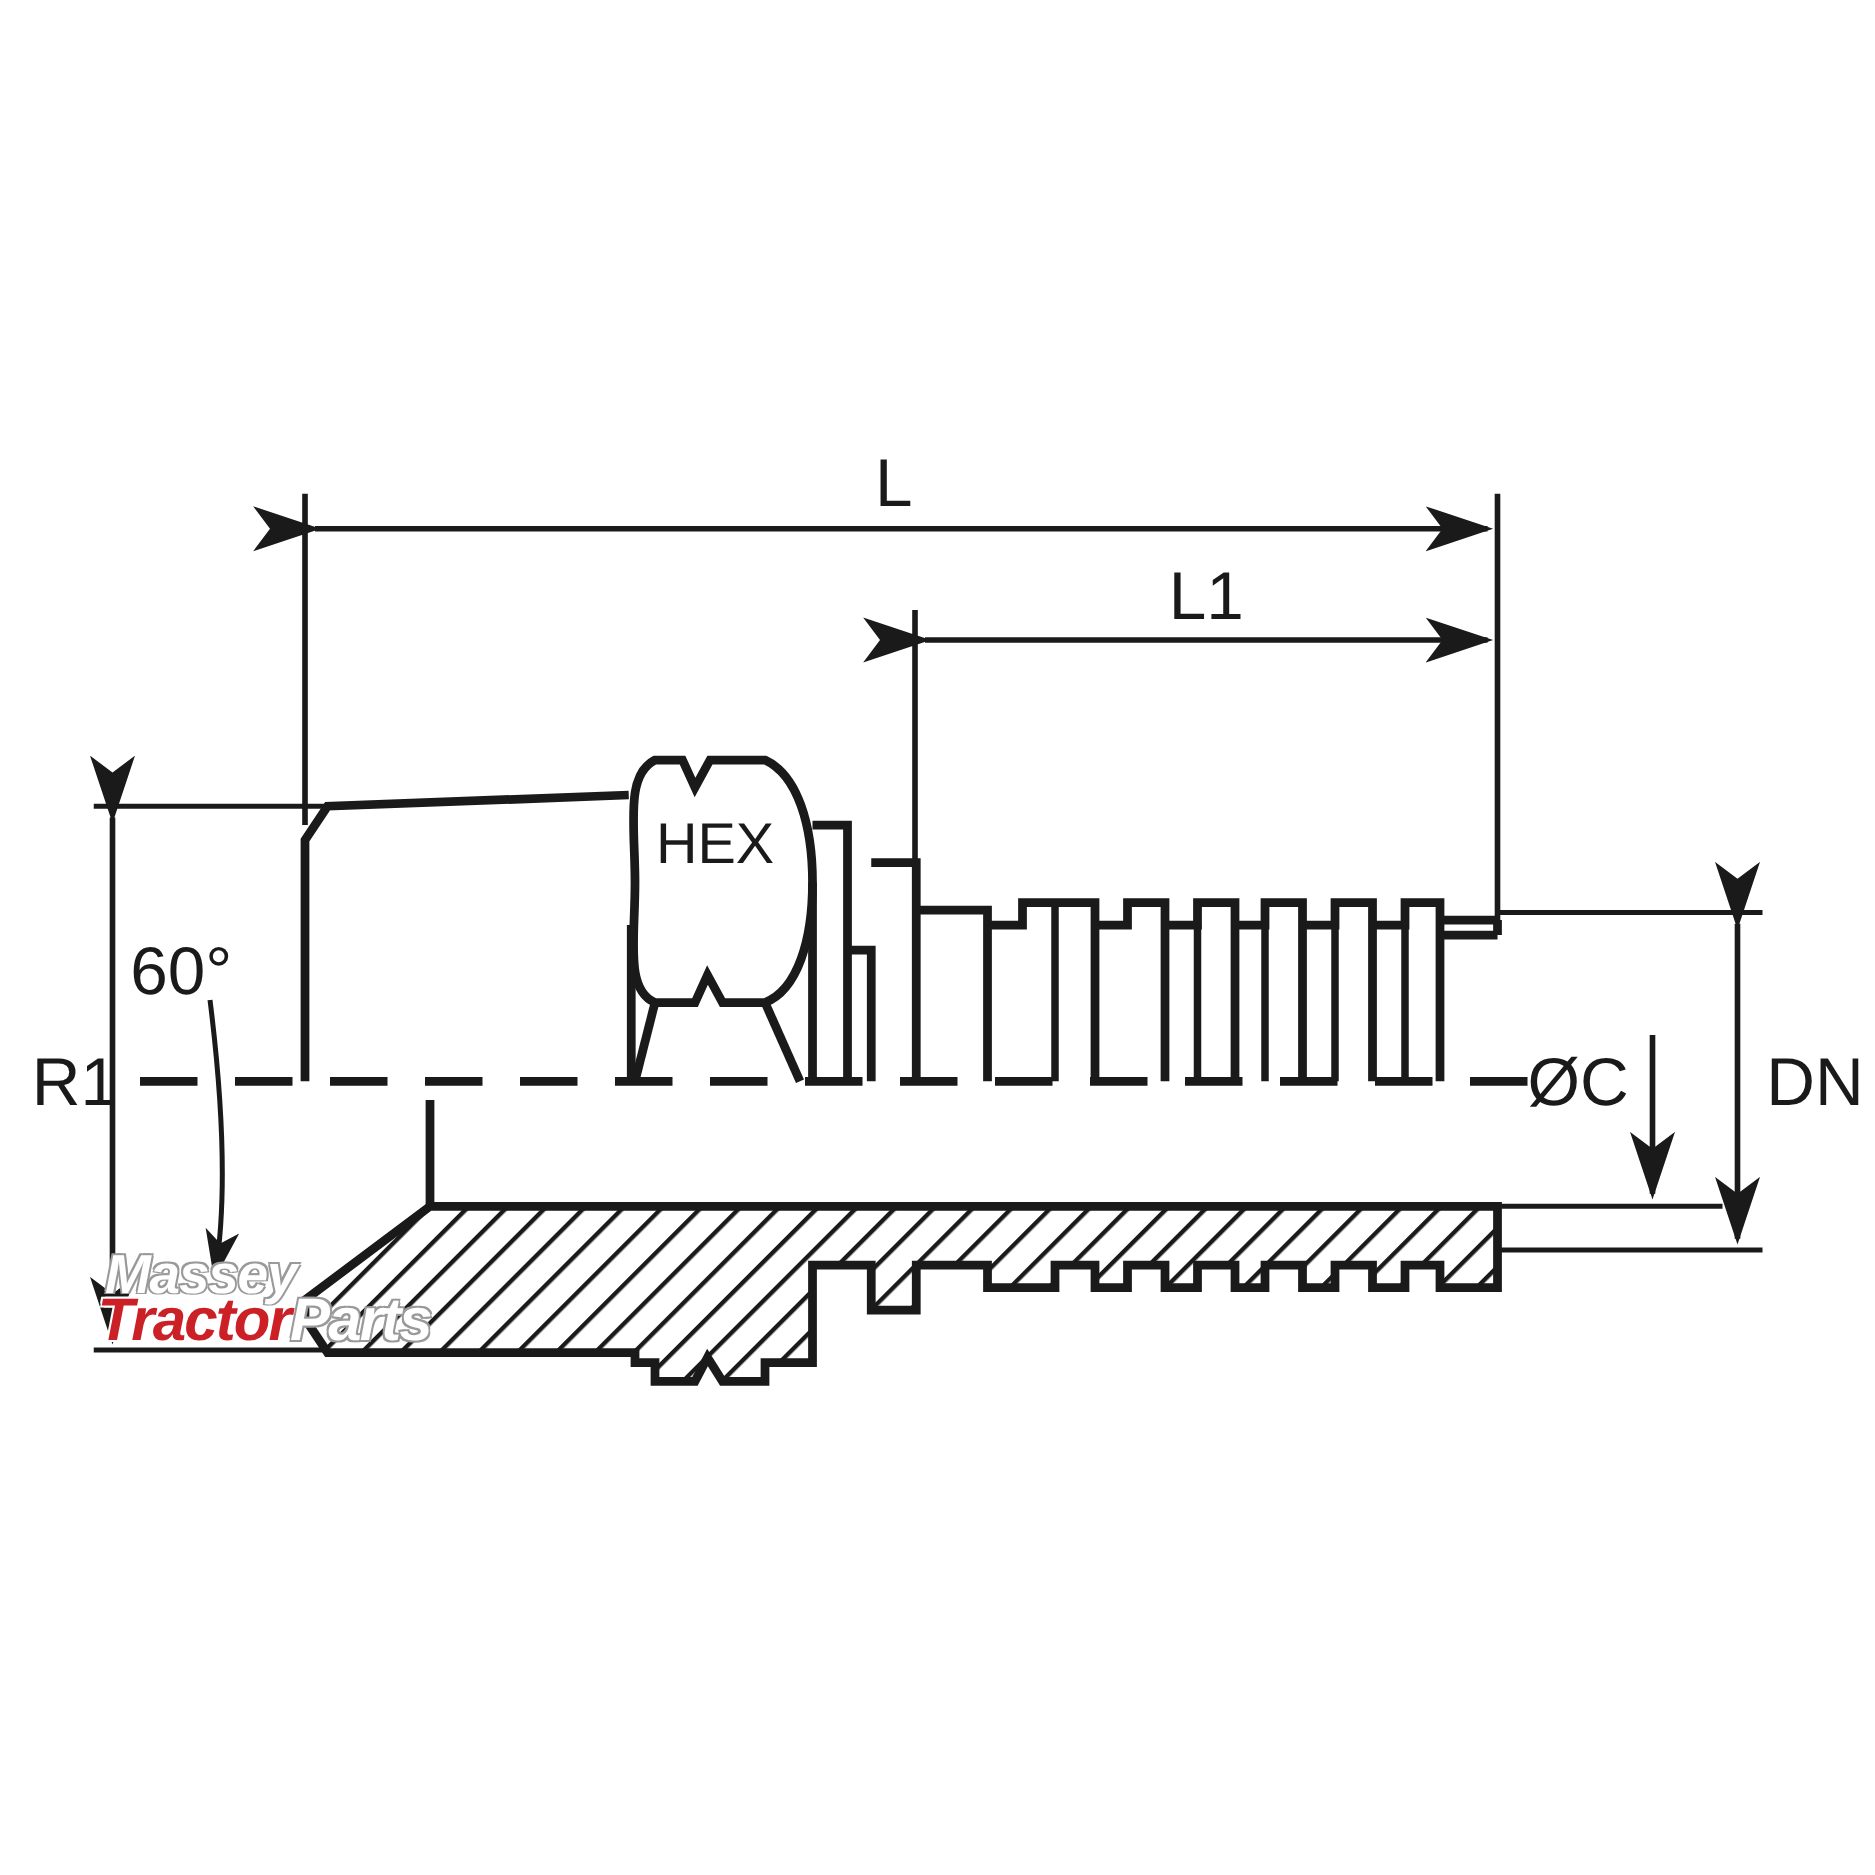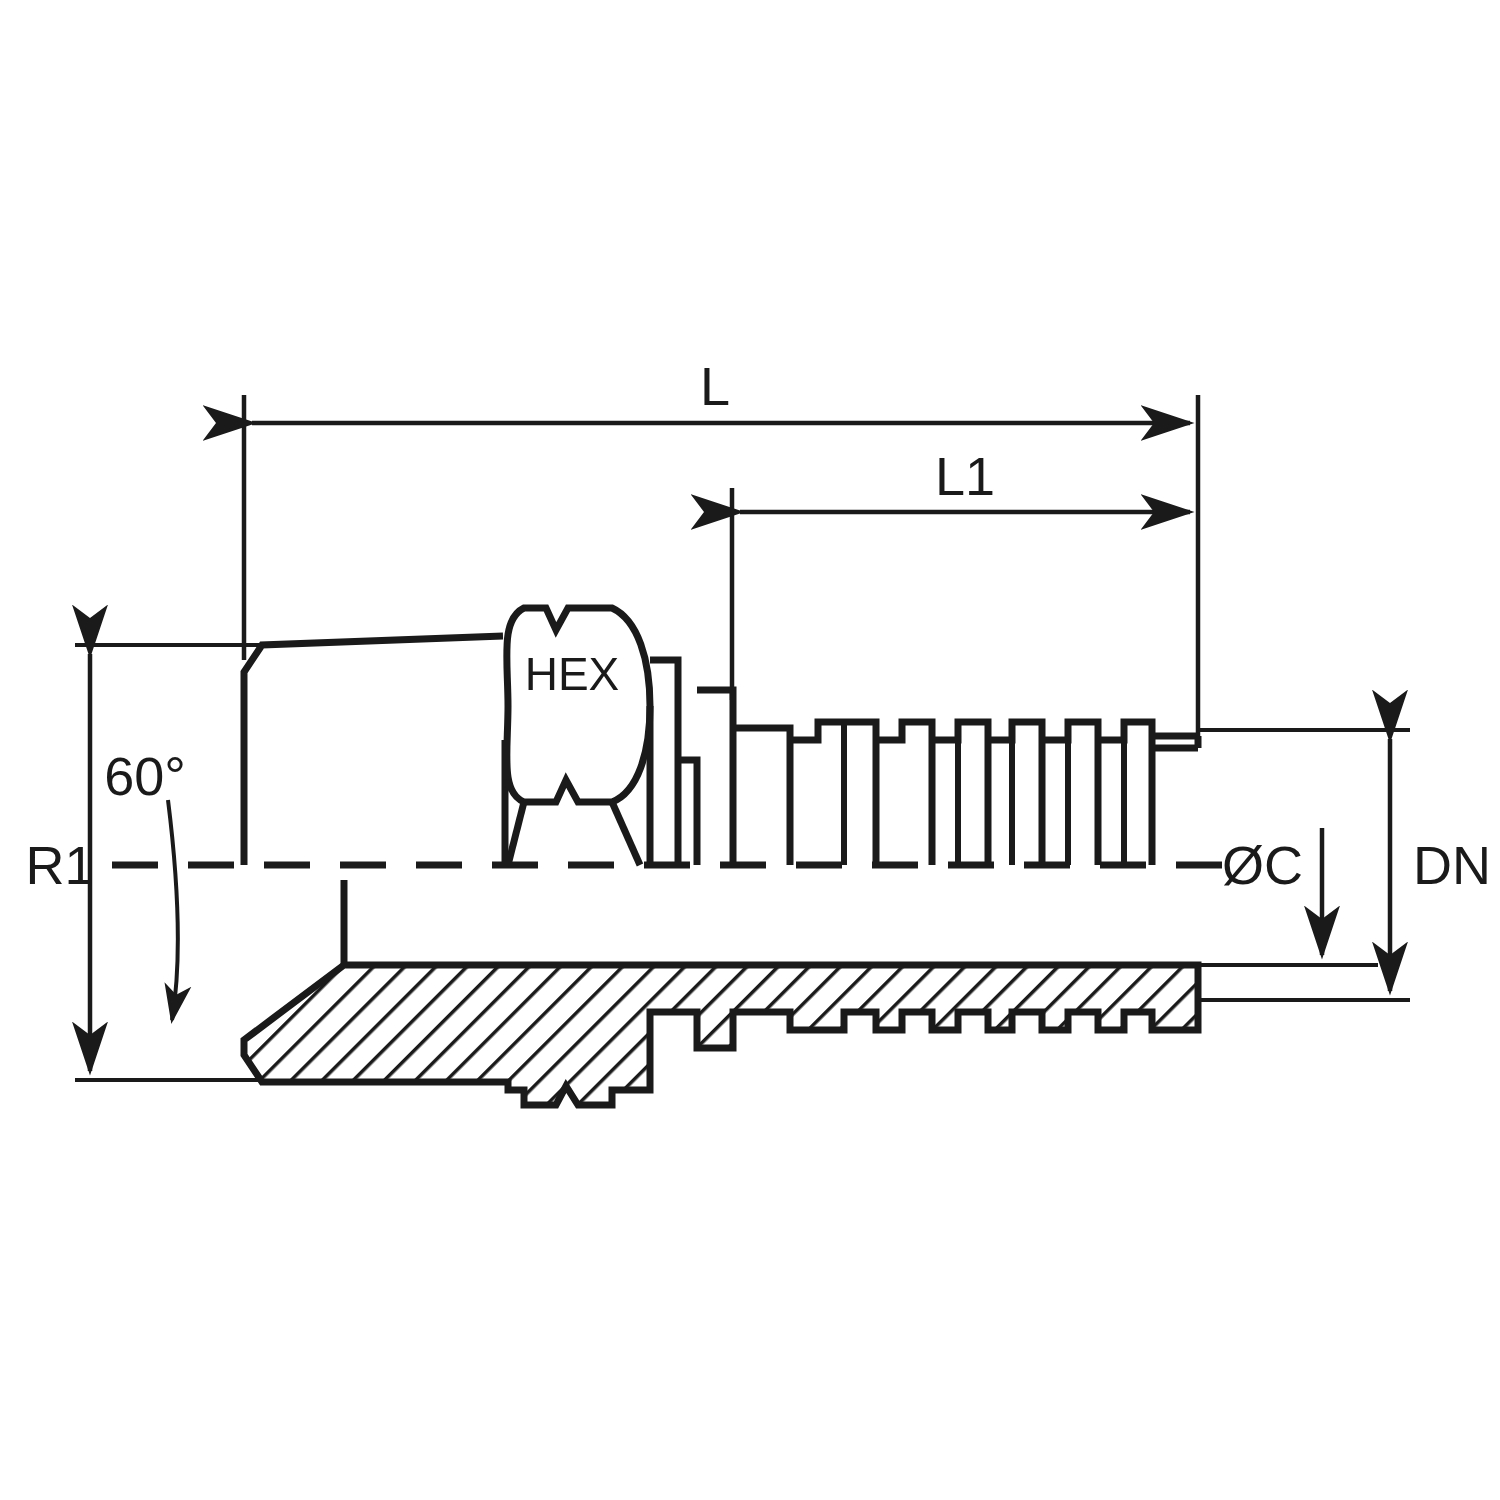--- a/index.html
+++ b/index.html
@@ -216,14 +216,18 @@
     <line x1="1390" y1="739" x2="1390" y2="991" stroke="#1a1a1a" stroke-width="4.5" marker-start="url(#arrL)" marker-end="url(#arrR)"></line>
     <text class="dim-label" x="1452" y="884" text-anchor="middle">DN</text>
 
     <line x1="1322" y1="828" x2="1322" y2="955" stroke="#1a1a1a" stroke-width="4.5" marker-end="url(#arrR)"></line>
     <text class="dim-label" x="1222" y="884" text-anchor="start">ØC</text>
 
     <text class="hex-label" x="572" y="690" text-anchor="middle">HEX</text>
 
   </svg>
 
+  <div class="wm">
+    <div class="wm-line1">Massey</div>
+    <div class="wm-line2"><span class="wm-red">Tractor</span><span class="wm-white">Parts</span></div>
+  </div>
 
 </div>
 
 </body></html>

